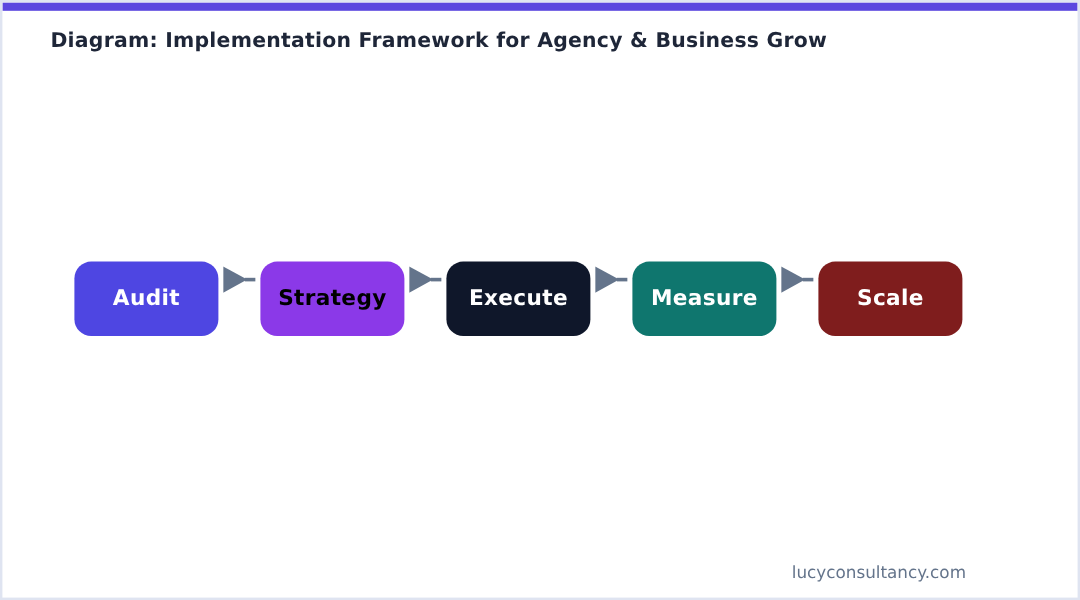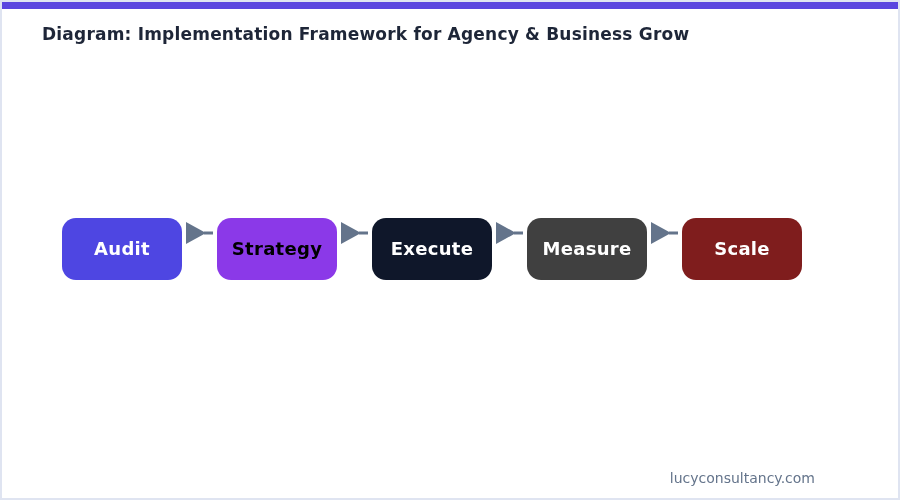--- a/index.html
+++ b/index.html
@@ -57,21 +57,21 @@
   .flow-arrow {
     width: 27px;
     height: 24px;
     margin: 0 4px;
     flex: 0 0 auto;
     display: flex;
     align-items: center;
   }
   .footer {
     position: absolute;
-    right: 83px;
+    right: 93px;
     bottom: 12px;
     font-size: 14px;
     color: #64748b;
     text-align: right;
   }
 </style>
 </head>
 <body>
 
 <div class="page" style="border-color: rgb(223, 228, 241);">
@@ -107,21 +107,21 @@
       <span>Execute</span>
     </div>
 
     <div class="flow-arrow">
       <svg width="27" height="24" viewBox="0 0 27 24">
         <polygon points="0,1 0,23 20,12" fill="#64748b"></polygon>
         <rect x="18" y="10.5" width="9" height="3" fill="#64748b"></rect>
       </svg>
     </div>
 
-    <div class="flow-box" style="background-color: #404040; color: rgb(255, 255, 255);">
+    <div class="flow-box" style="background-color: #0f766e; color: rgb(255, 255, 255);">
       <span>Measure</span>
     </div>
 
     <div class="flow-arrow">
       <svg width="27" height="24" viewBox="0 0 27 24">
         <polygon points="0,1 0,23 20,12" fill="#64748b"></polygon>
         <rect x="18" y="10.5" width="9" height="3" fill="#64748b"></rect>
       </svg>
     </div>
 

